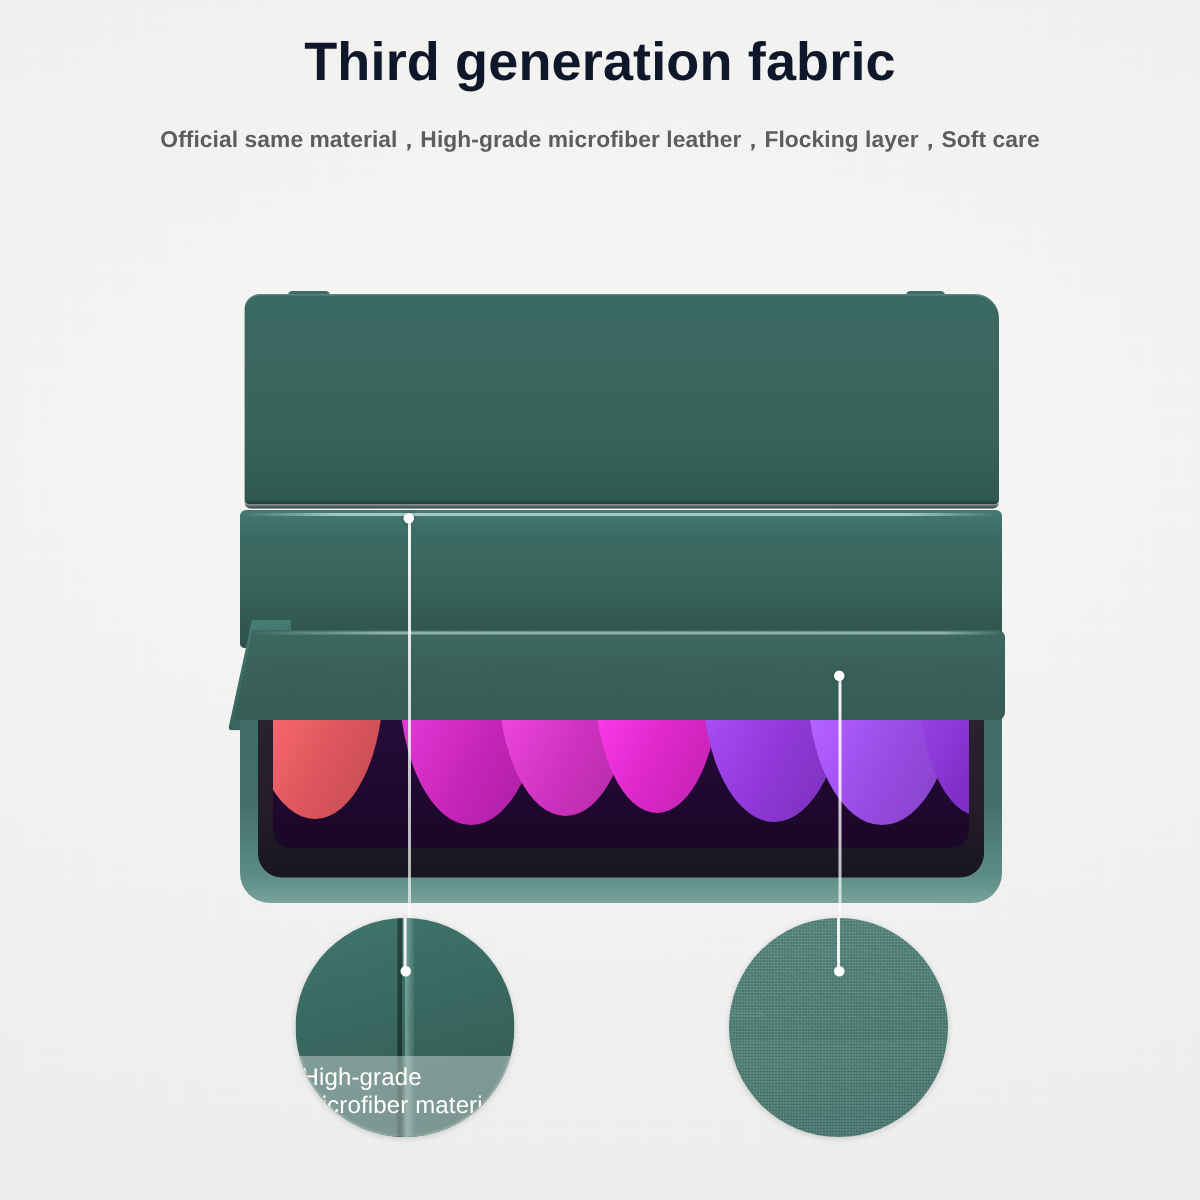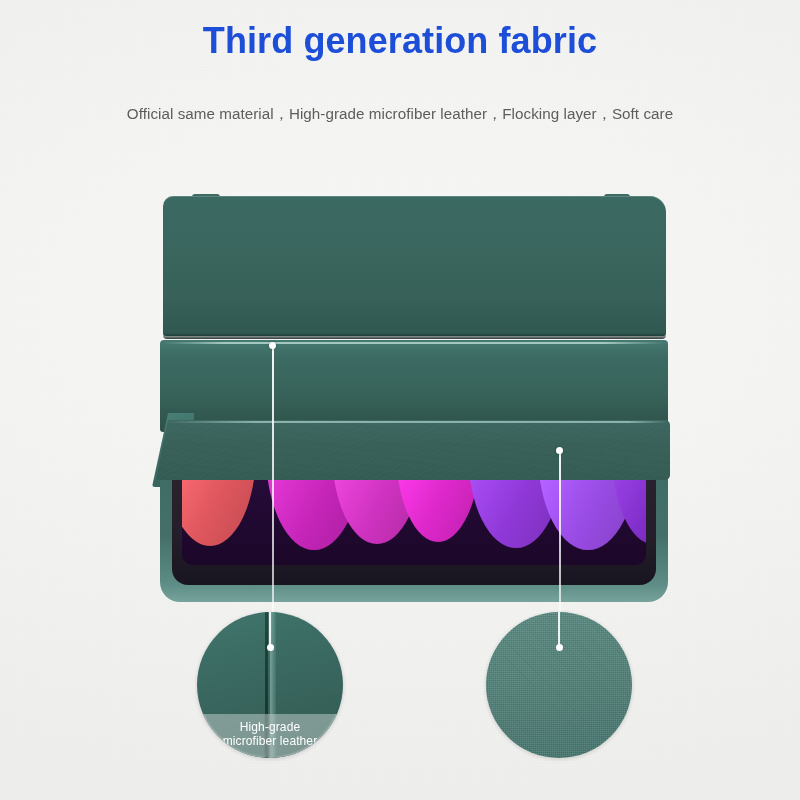--- a/index.html
+++ b/index.html
@@ -36,34 +36,34 @@
   
   .head-wrap {
     position: absolute;
     top: 18px;
     left: 0;
     width: 800px;
     text-align: center;
     z-index: 8;
   }
   .headline {
-    color: #1d4ed8;
+    color: #0f172a;
     font-size: 36px;
     font-weight: 700;
     letter-spacing: .1px;
     line-height: 1.27;
     margin: 0;
     padding: 0 24px;
   }
   .headline .l2 { display: block; font-size: 36.5px; }
   .subline {
-    margin: 40px 0 0 0;
+    margin: 19px 0 0 0;
     color: #5d5d5d;
     font-size: 15.2px;
-    font-weight: 400;
+    font-weight: 700;
     letter-spacing: .05px;
     white-space: nowrap;
   }
 
   
   #product {
     position: absolute;
     left: 0; top: 0;
     width: 800px; height: 800px;
     z-index: 4;
@@ -256,23 +256,22 @@
     background-image:
       repeating-linear-gradient(0deg, rgba(255,255,255,.10) 0 1px, rgba(0,0,0,.09) 1px 2px),
       repeating-linear-gradient(90deg, rgba(255,255,255,.09) 0 1px, rgba(0,0,0,.08) 1px 2px),
       repeating-linear-gradient(45deg, rgba(0,0,0,.07) 0 1px, transparent 1px 3px);
   }
 
   .callout .label {
     position: absolute;
     left: 0; right: 0; bottom: 0;
     padding: 6px 4px 10px 4px;
-    text-align: center;
     color: #ffffff;
-    font-size: 12px;
+    font-size: 16px;
     line-height: 1.18;
     letter-spacing: .1px;
     background: rgba(228,233,231,.42);
     backdrop-filter: blur(1px);
   }
   .callout .label .ln { display: block; }
 
   
   .callout .in-line {
     position: absolute;
@@ -355,21 +354,21 @@
 <div class="callout c-leather" style="left:197px; top:612px;">
   <div class="surface">
     <div class="crease-dark"></div>
     <div class="crease-light"></div>
     <div class="grain"></div>
   </div>
   <div class="in-line"></div>
   <div class="in-dot"></div>
   <div class="label">
     <span class="ln">High-grade</span>
-    <span class="ln">microfiber leather</span>
+    <span class="ln">microfiber material</span>
   </div>
 </div>
 
 <div class="callout c-flock" style="left:486px; top:612px;">
   <div class="surface">
     <div class="grain"></div>
   </div>
   <div class="in-line"></div>
   <div class="in-dot"></div>
 </div>

